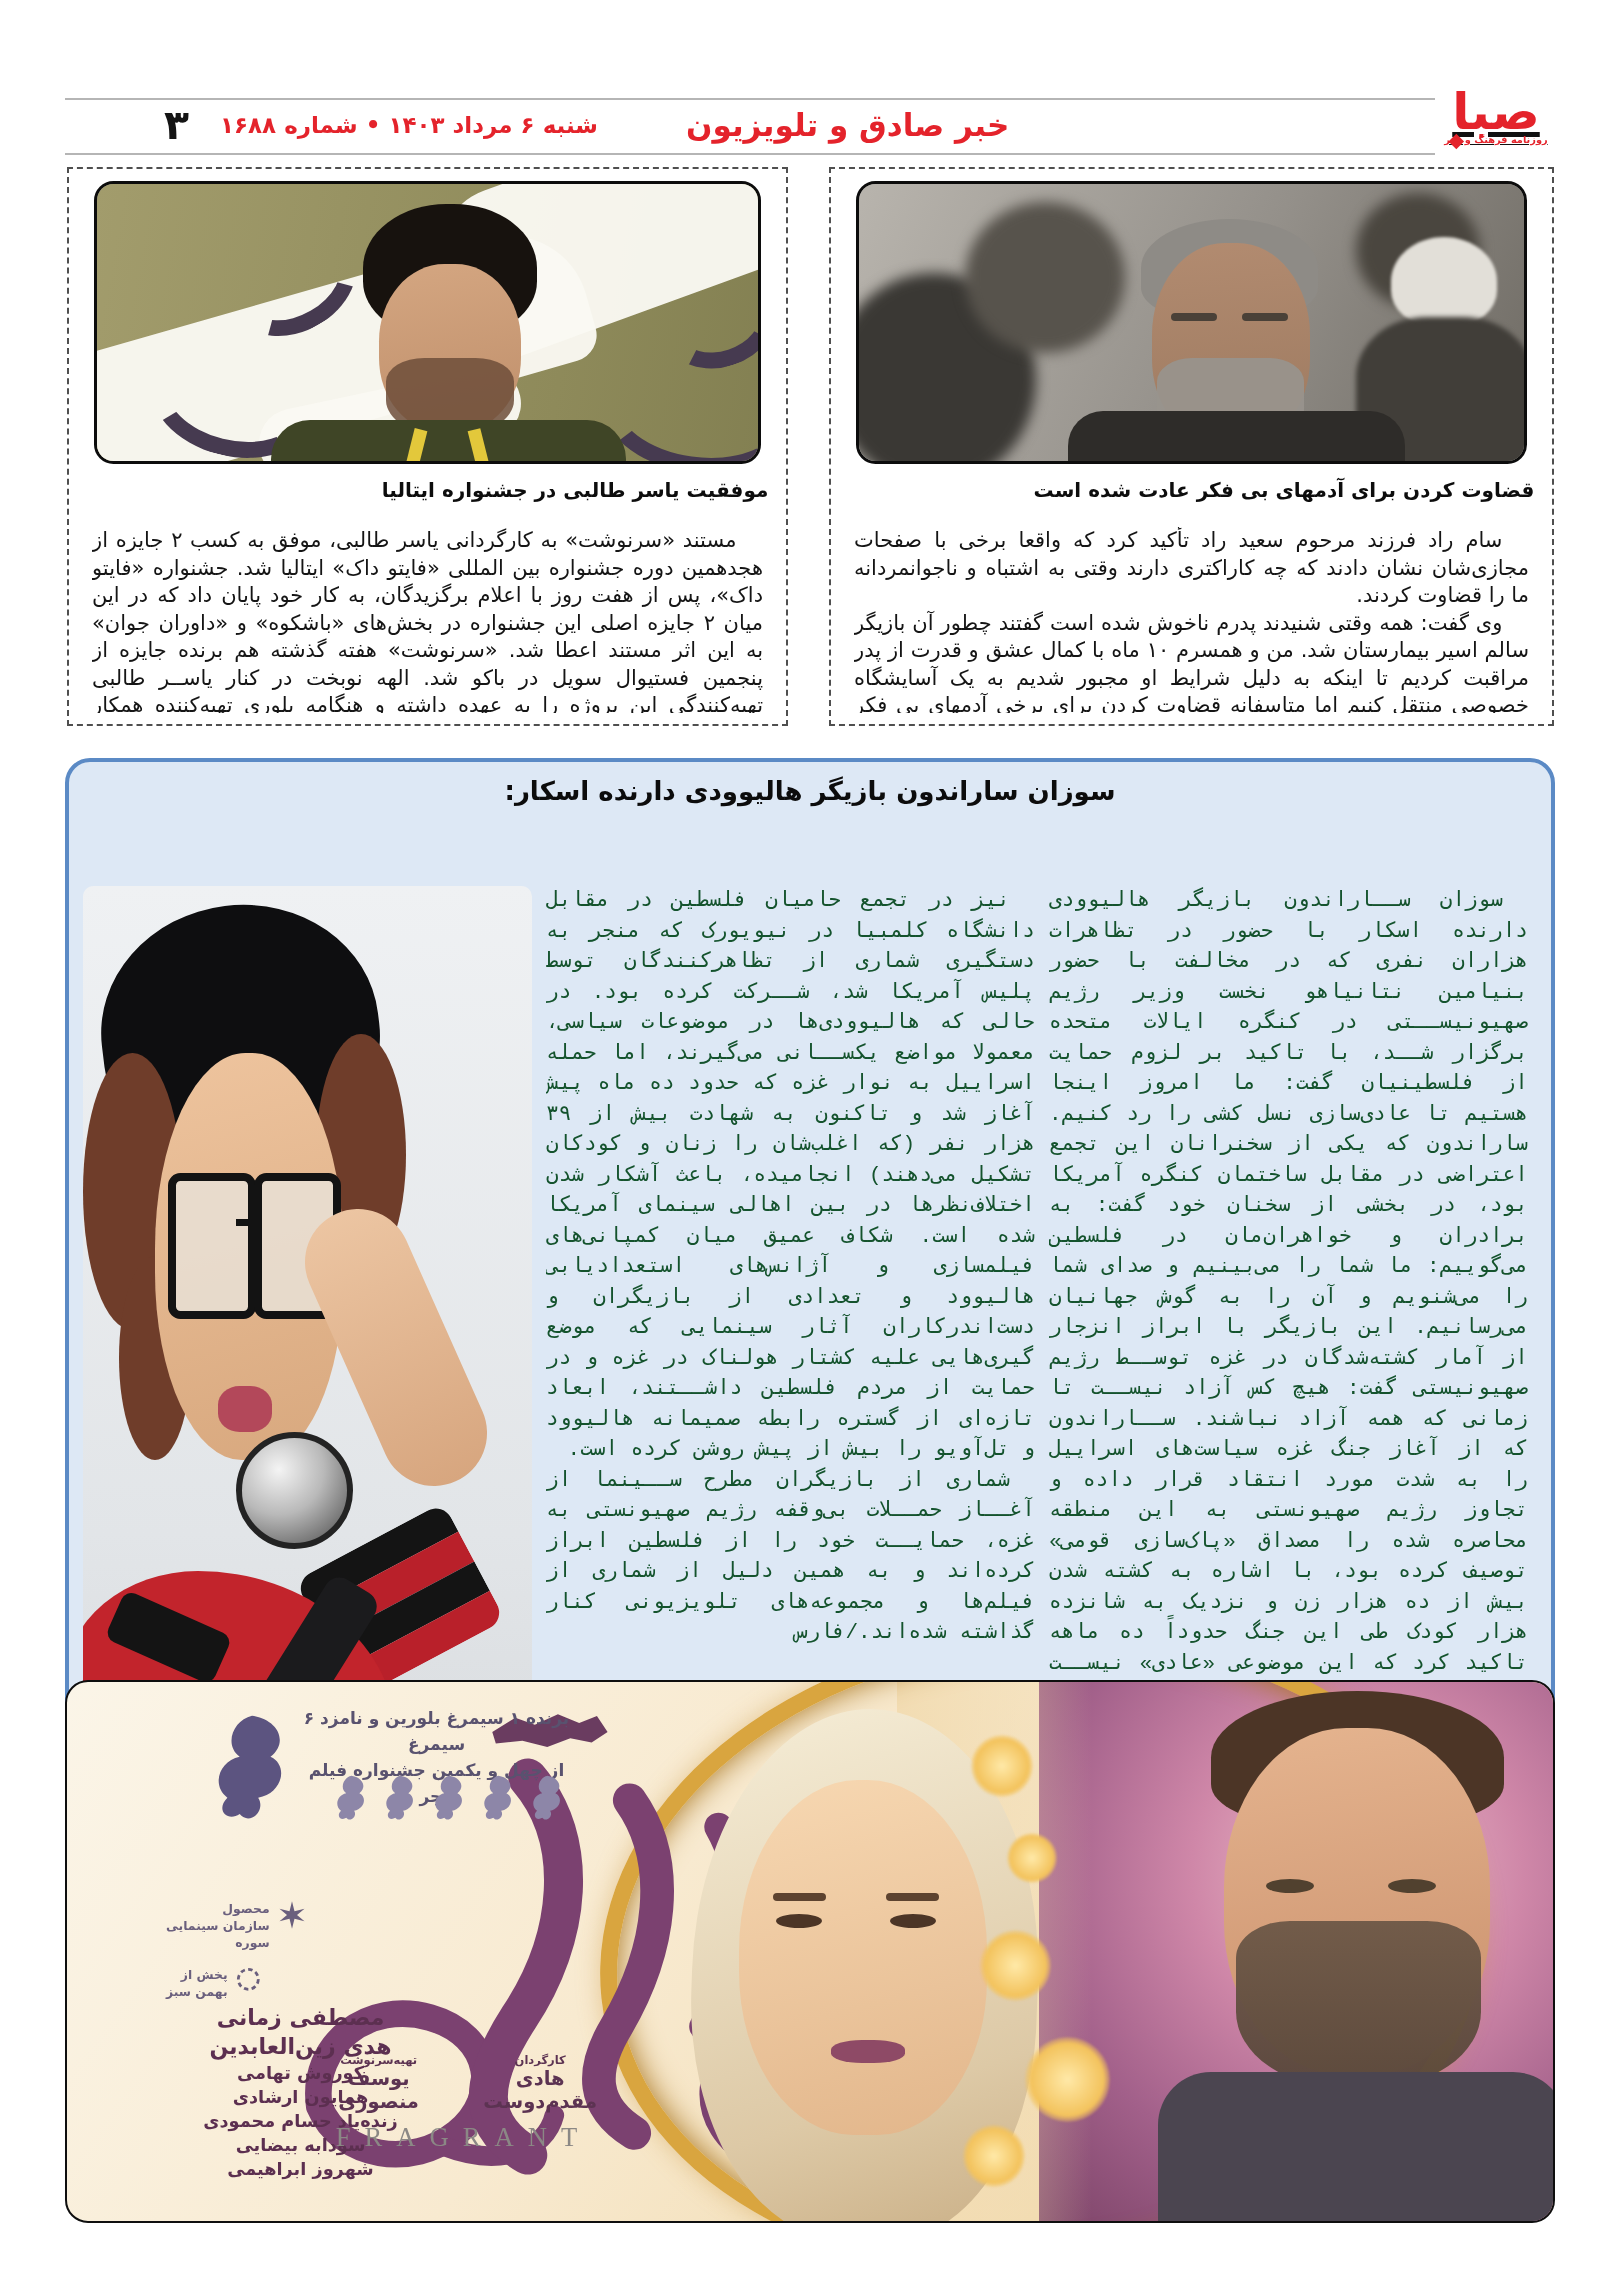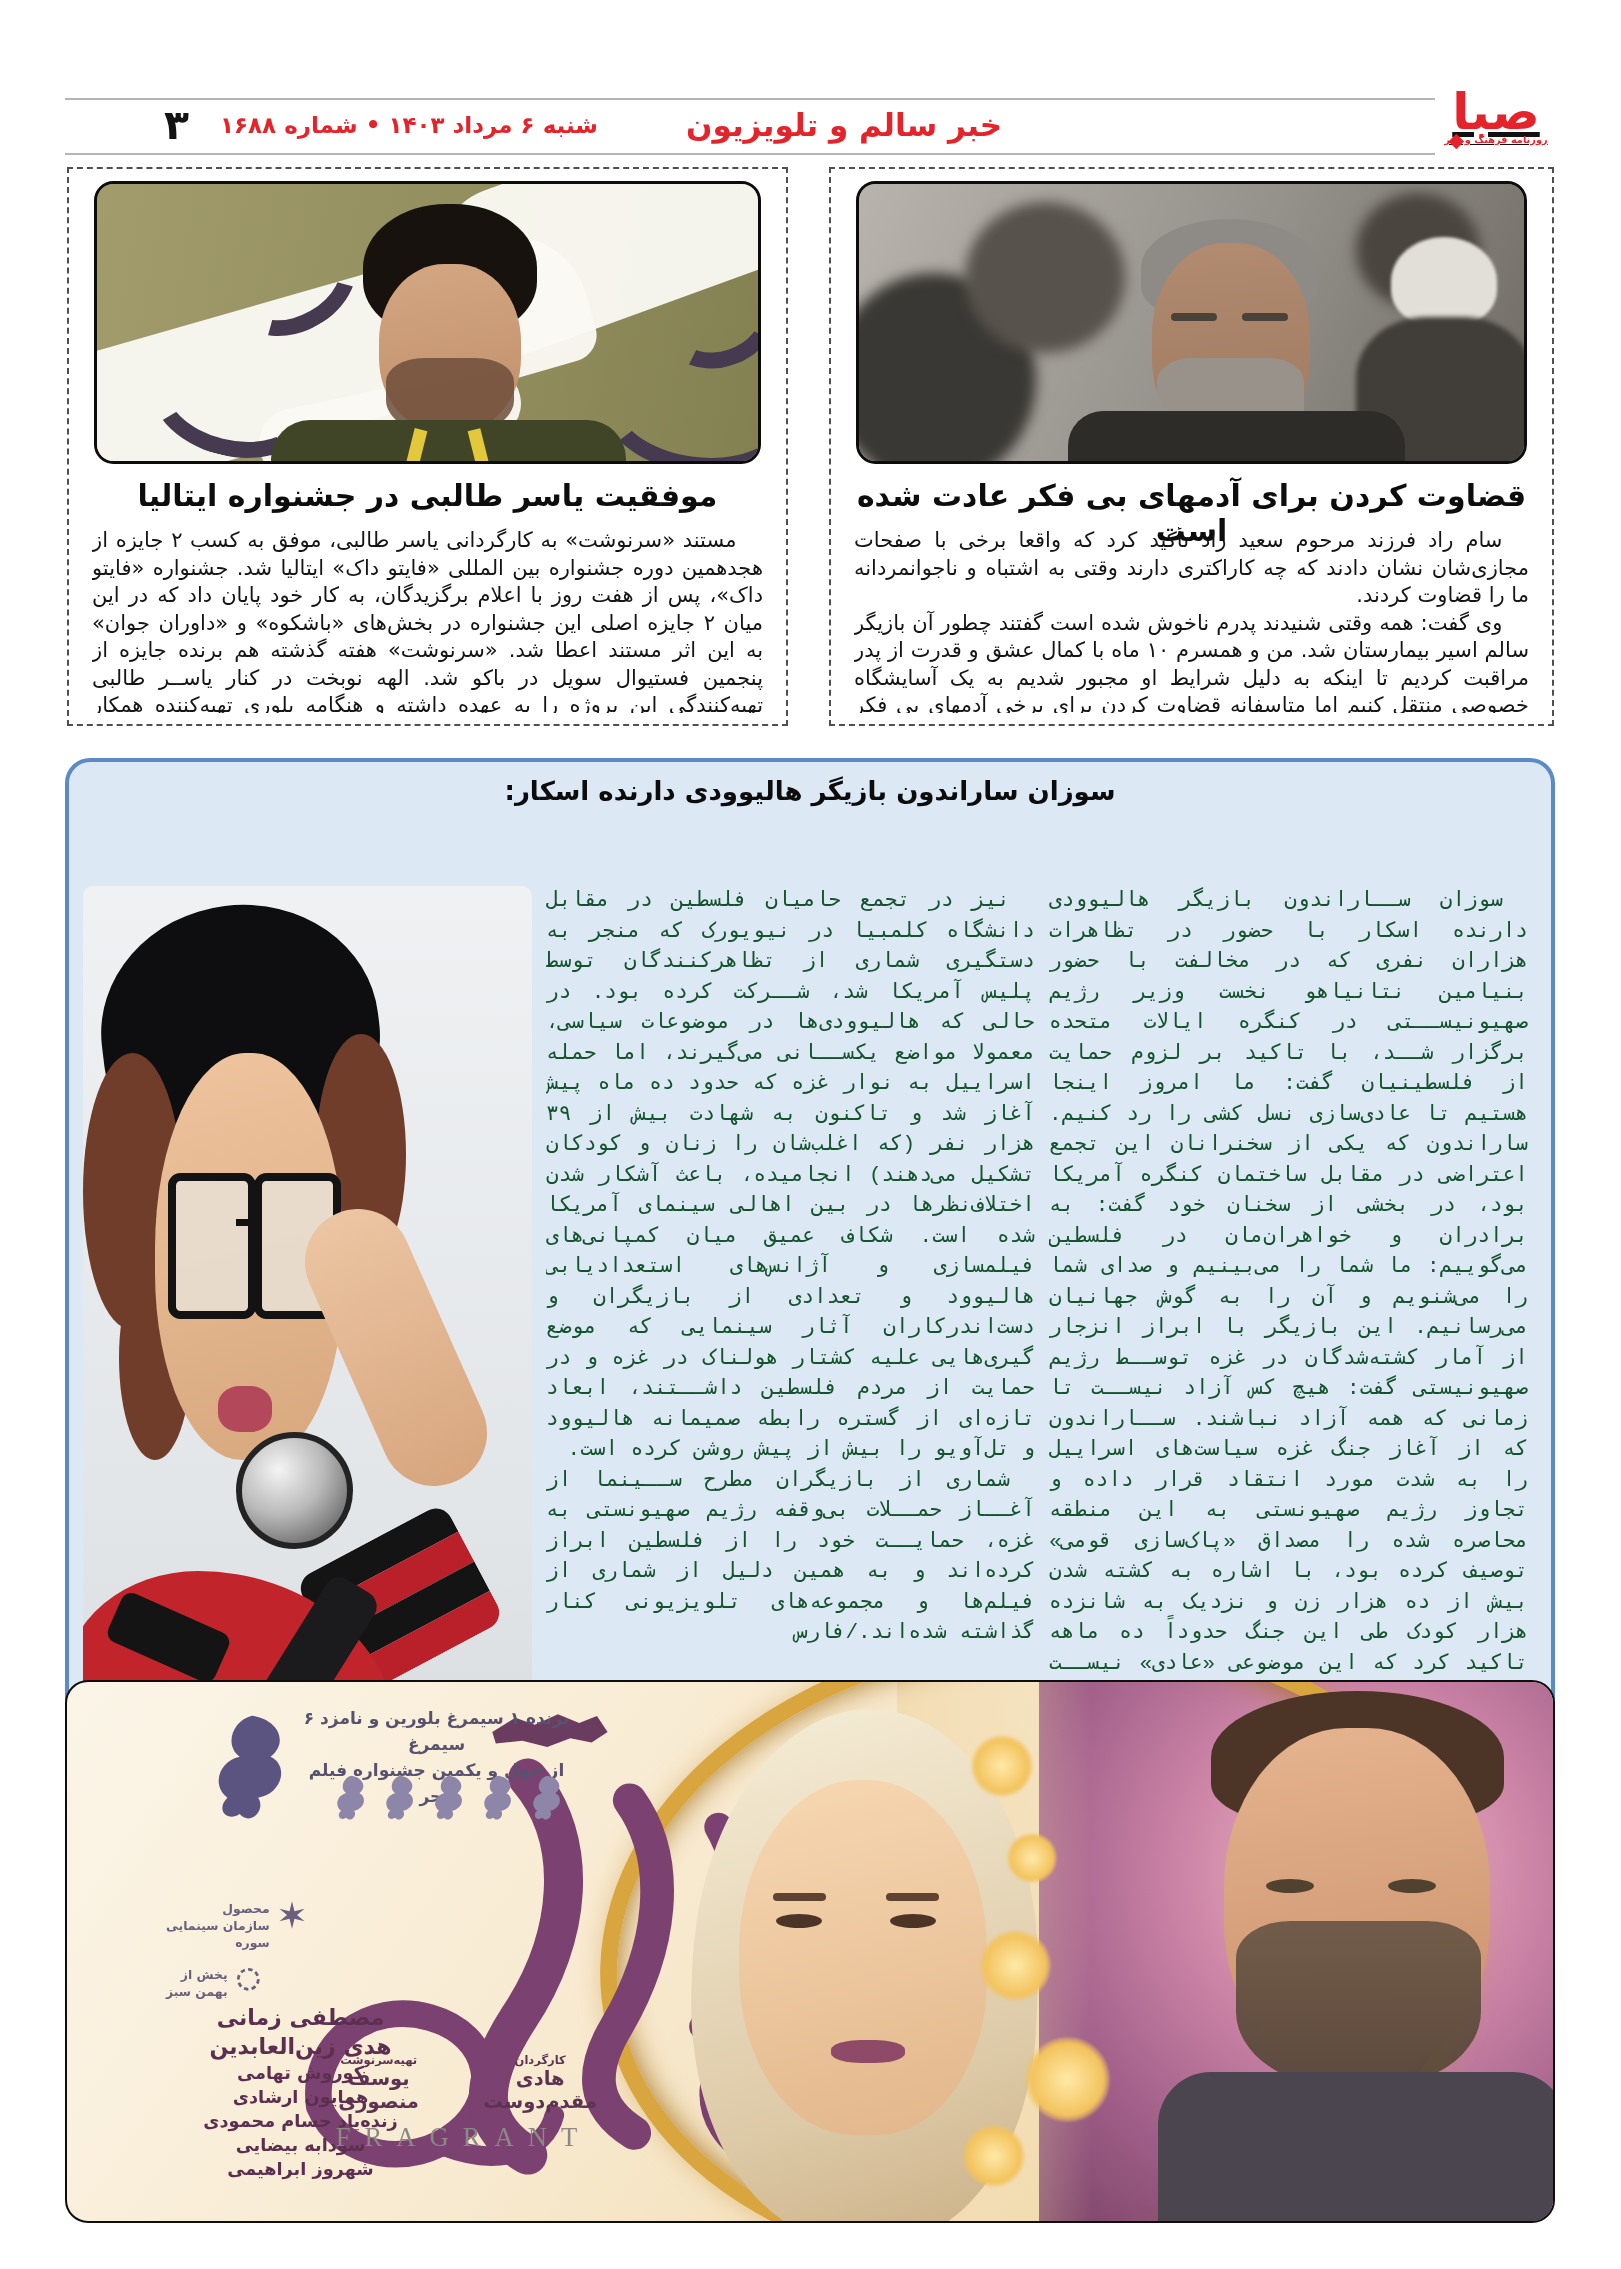--- a/index.html
+++ b/index.html
@@ -14,22 +14,22 @@
   .logo{position:absolute;left:1370px;top:-14px;width:122px;height:78px;background:#fff;text-align:center;text-decoration:underline;}
   .logo-word{font-size:50px;font-weight:900;color:#e4232b;line-height:53px;letter-spacing:-1.8px;}
   .logo-tag{font-size:9.8px;font-weight:700;color:#e4232b;margin-top:-5.3px;}
   .logo-diamond{position:absolute;left:16px;bottom:17.7px;width:10.6px;height:10.6px;background:#e4232b;transform:rotate(45deg);}
   
   .article-box{position:absolute;top:167px;height:559px;border:2.7px dashed #4f4f4f;background:#fff;box-sizing:border-box;}
   #rad-box{left:830px;width:725px;}
   #talebi-box{left:68px;width:721px;}
   .art-photo{position:absolute;top:12.4px;left:25px;right:25px;height:277px;border:3.5px solid #0c0c0c;
              border-radius:19.5px;overflow:hidden;background:#888;}
-  .art-headline{position:absolute;top:309px;left:17.7px;right:17.7px;text-align:center;
-                font-size:30px;font-weight:900;color:#0d0d0d;}
+  .art-headline{position:absolute;top:309px;left:17.7px;right:17.7px;
+                font-size:20px;font-weight:900;color:#0d0d0d;}
   .art-body{position:absolute;top:358px;left:23px;right:23px;bottom:10.6px;overflow:hidden;
             font-size:21px;line-height:27.5px;text-align:justify;color:#151515;}
   .art-body p{margin:0;text-indent:26.6px;}
   
   .t-bg{position:absolute;inset:0;background:linear-gradient(100deg,#a29c6c,#8e8a5a 70%,#838052);}
   .t-brush{position:absolute;background:#faf9f3;opacity:.96;}
   .t-b1{left:-53px;top:106px;width:550px;height:142px;transform:rotate(-16deg);border-radius:35px 80px 26.6px 71px;}
   .t-b2{left:337px;top:-44px;width:408px;height:168px;transform:rotate(-20deg);border-radius:71px 35px 80px 35px;}
   .t-b3{left:160px;top:204px;width:266px;height:71px;transform:rotate(-12deg);border-radius:35px;}
   .t-cal{position:absolute;border:16px solid transparent;border-bottom-color:#463a50;border-radius:50%;}
@@ -145,21 +145,21 @@
   .calli{position:absolute;left:168px;top:25px;}
 </style>
 </head>
 <body>
 
 <div class="sheet">
 
   <div class="header">
     <div class="pagenum">۳</div>
     <div class="dateline">شنبه ۶ مرداد ۱۴۰۳ • شماره ۱۶۸۸</div>
-    <div class="section-title">خبر سالم و تلویزیون</div>
+    <div class="section-title">خبر صادق و تلویزیون</div>
     <div class="logo">
       <div class="logo-word">صبا</div>
       <div class="logo-tag">روزنامه فرهنگ و هنر</div>
       <div class="logo-diamond"></div>
     </div>
   </div>
 
   <div class="article-box" id="rad-box">
     <div class="art-photo">
       <div class="r-bg"></div>

